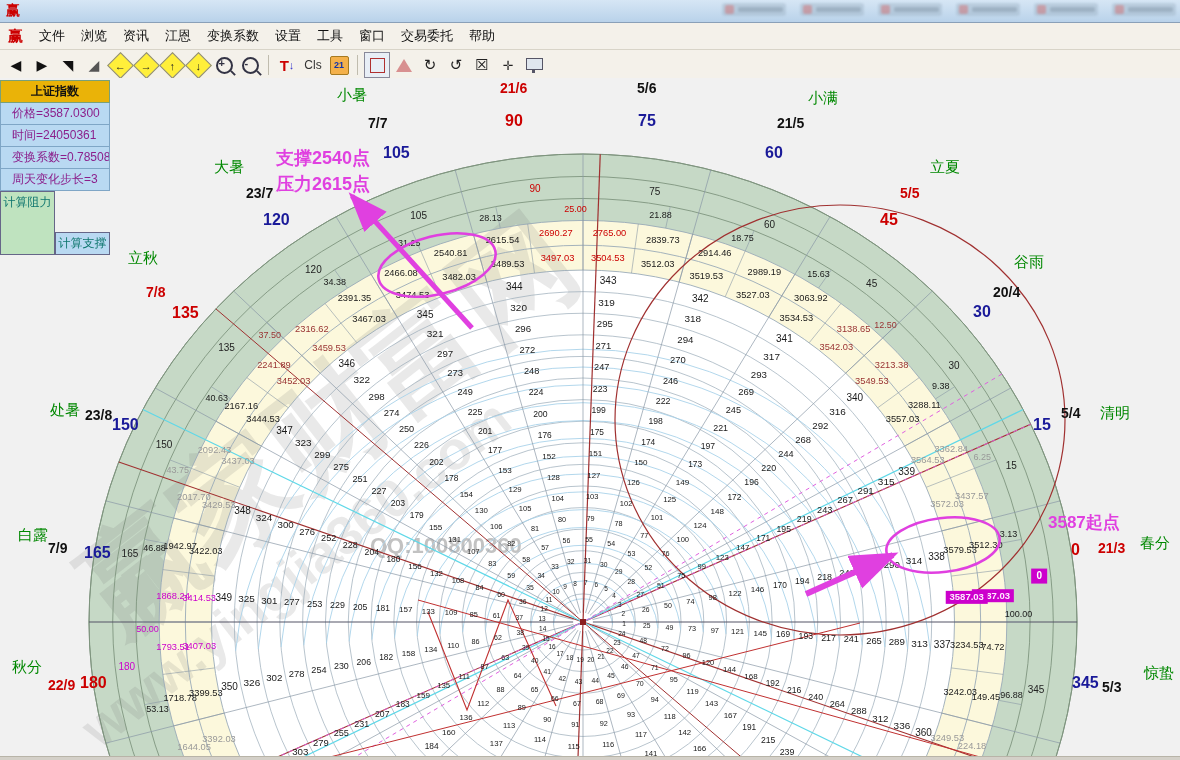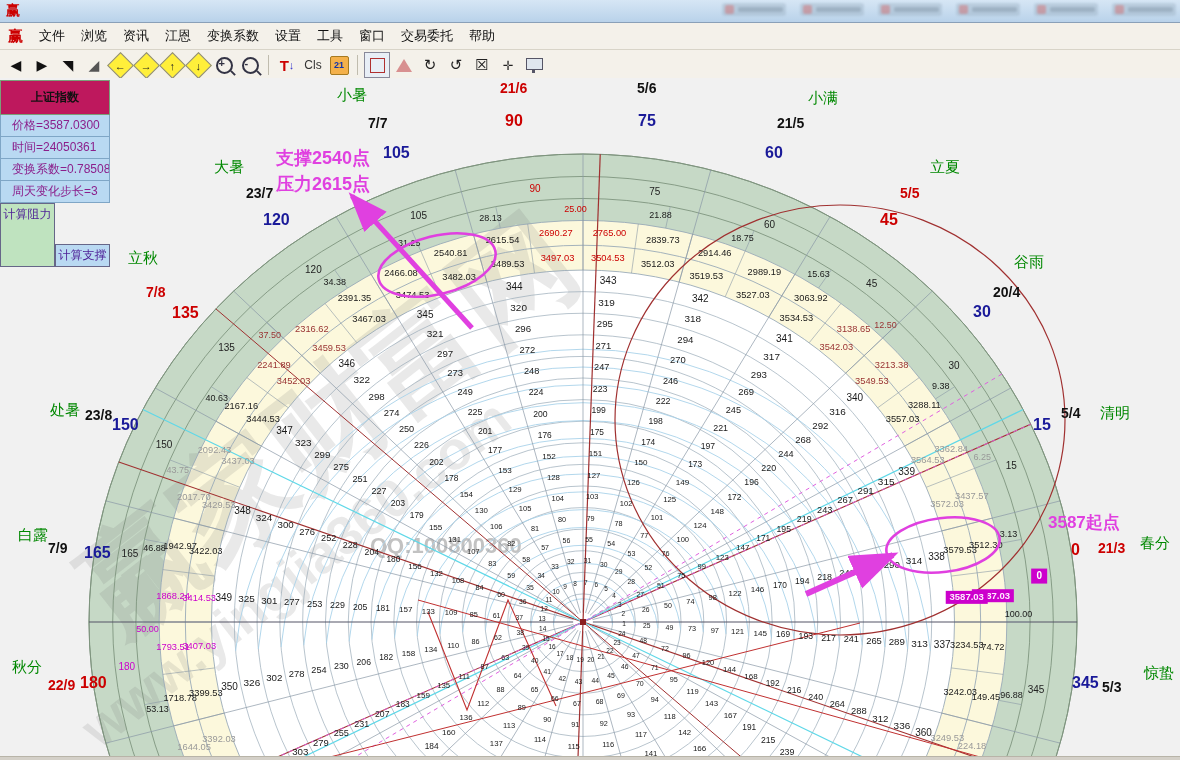--- a/index.html
+++ b/index.html
@@ -29,24 +29,24 @@
   .mag span{position:absolute;left:1px;top:-2px;font-size:11px;font-weight:bold;color:#334;}
   .cls{font-size:12px;color:#333;}
   .cal{width:17px;height:17px;background:#f4b14a;border:1px solid #a67a20;border-radius:2px;color:#1133aa;
     font-size:9px;font-weight:bold;display:flex;align-items:center;justify-content:center;}
   .redsq{width:13px;height:13px;border:1px solid #b03030;}
   .redtri{width:0;height:0;border-left:8px solid transparent;border-right:8px solid transparent;border-bottom:13px solid #d89090;position:relative;}
   .rot{font-size:15px;color:#222;}
   .proj{width:15px;height:10px;border:1px solid #556;background:#dfe6ee;position:relative;margin-top:-3px;}
   .proj:after{content:"";position:absolute;left:5px;top:10px;width:3px;height:4px;background:#556;}
   .panel{position:absolute;left:0;top:80px;width:110px;z-index:5;font-size:12px;}
-  .panel .hd{background:#be185d;border:1px solid #79a079;text-align:center;padding:8px 0;color:#111;font-weight:bold;}
+  .panel .hd{background:#eab308;border:1px solid #79a079;text-align:center;padding:2px 0;color:#111;font-weight:bold;}
   .panel .row{background:#b9d9f2;border:1px solid #7fa6c6;border-top:none;color:#8b1f8b;padding:2px 11px;white-space:nowrap;overflow:hidden;}
   .panel .btns{display:flex;}
-  .panel .btn{flex:1;text-align:center;padding:2px 0;border:1px solid #668;cursor:pointer;color:#4c1d95;}
+  .panel .btn{flex:1;text-align:center;padding:2px 0;border:1px solid #668;cursor:pointer;color:#0f766e;}
   .panel .btn.g{background:#bfe3bf;}
   .panel .btn.b{background:#b9d9f2;margin-top:41px;}
   #wheelwrap{position:absolute;left:0;top:78px;width:1180px;height:679px;}
   .bottomstrip{position:absolute;left:0;bottom:0;width:100%;height:3px;background:#d4d0c8;border-top:1px solid #b8b4a8;}
 </style>
 </head>
 <body>
 
 <div class="titlebar">
   <span class="logo">赢</span>

